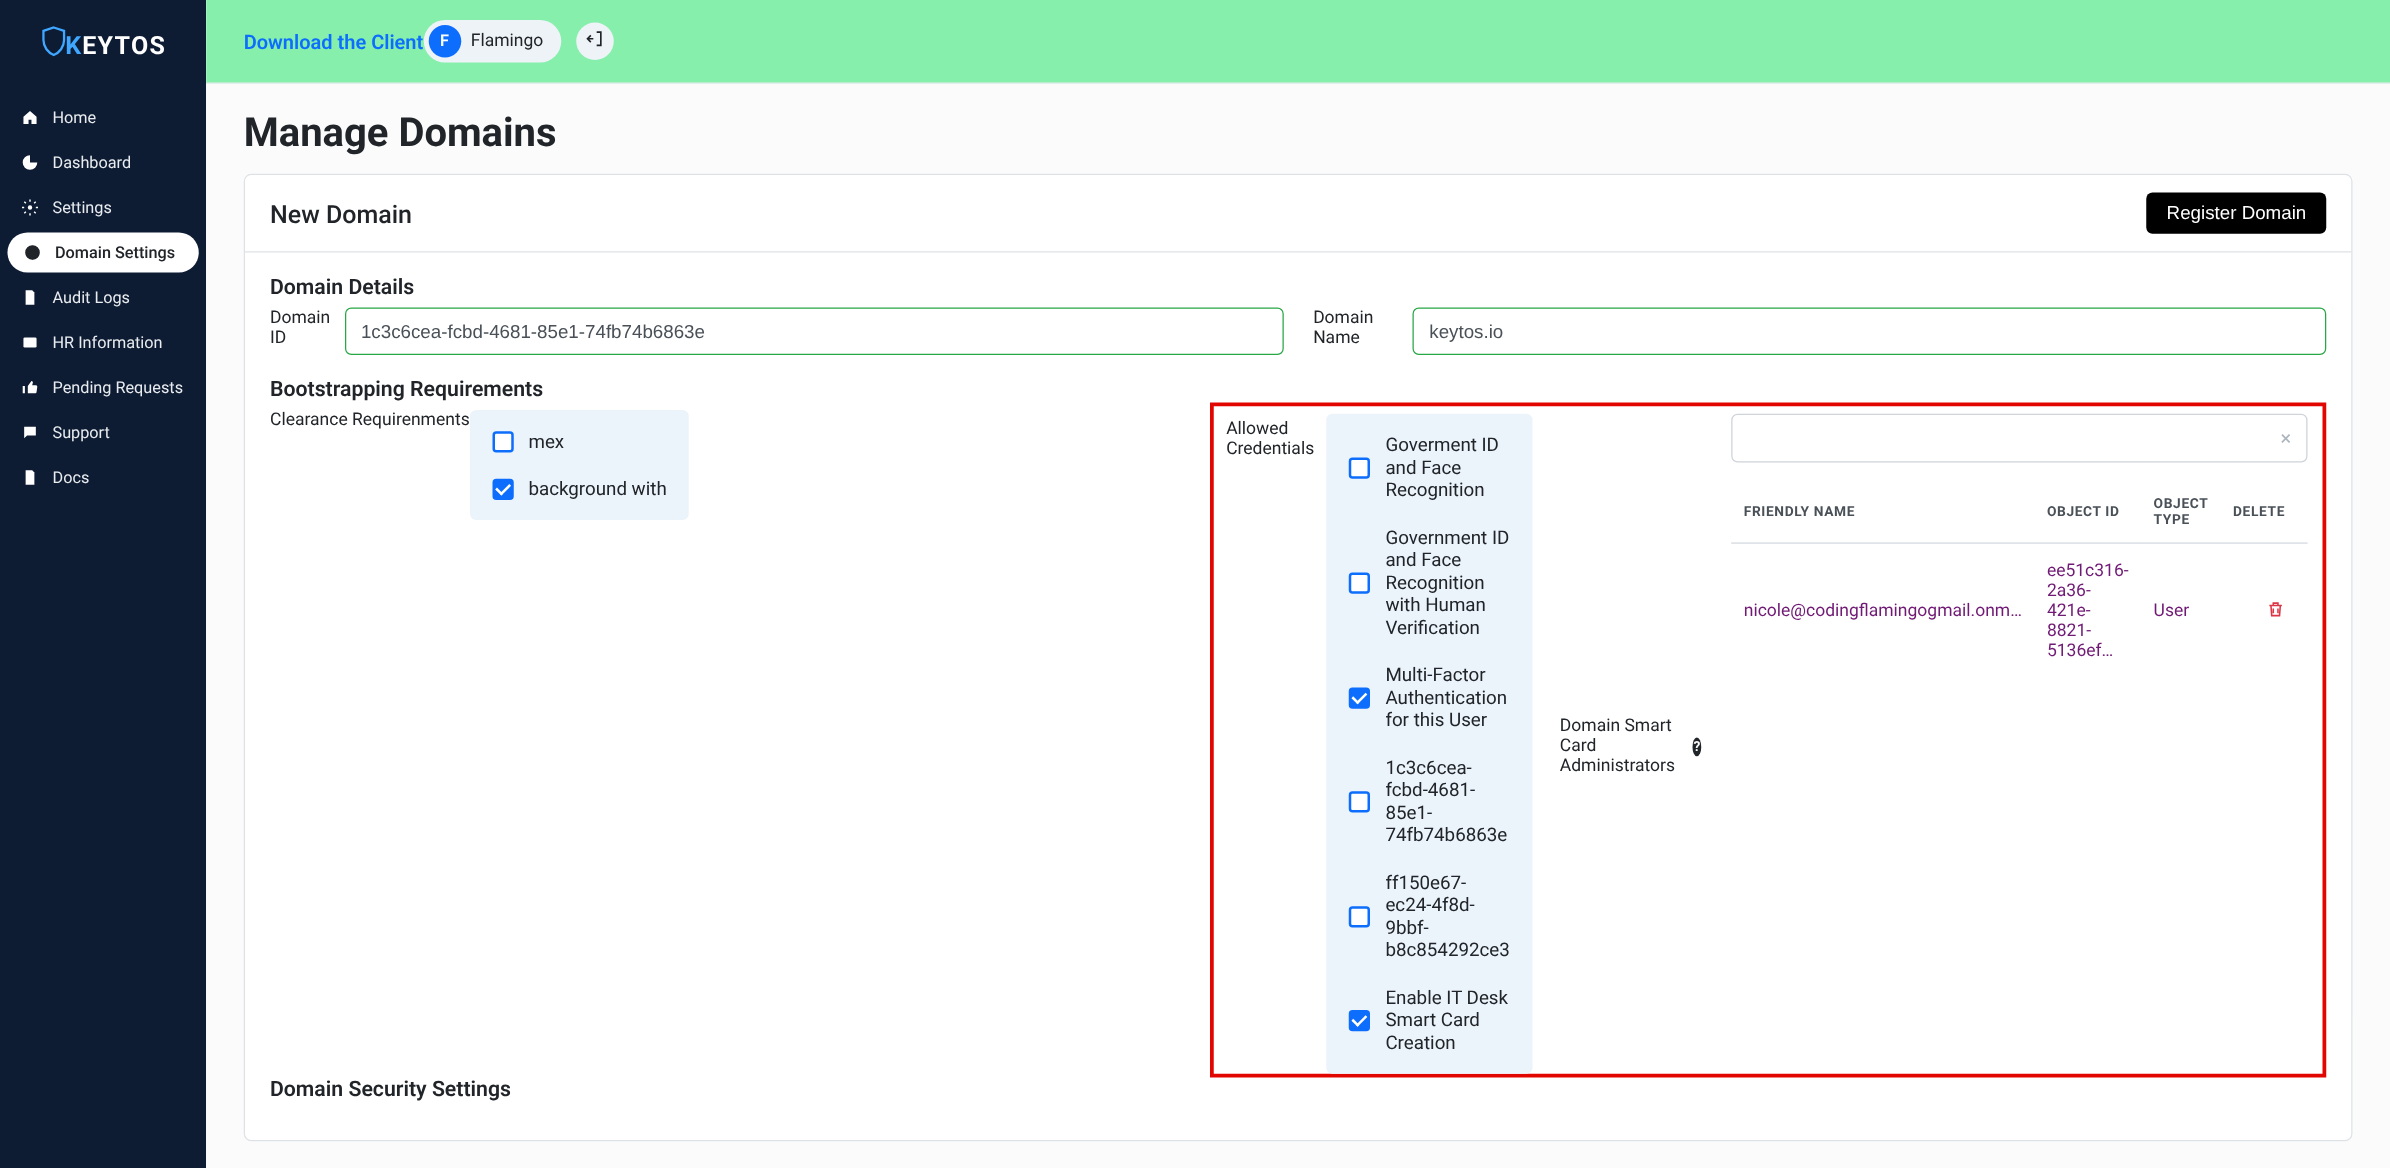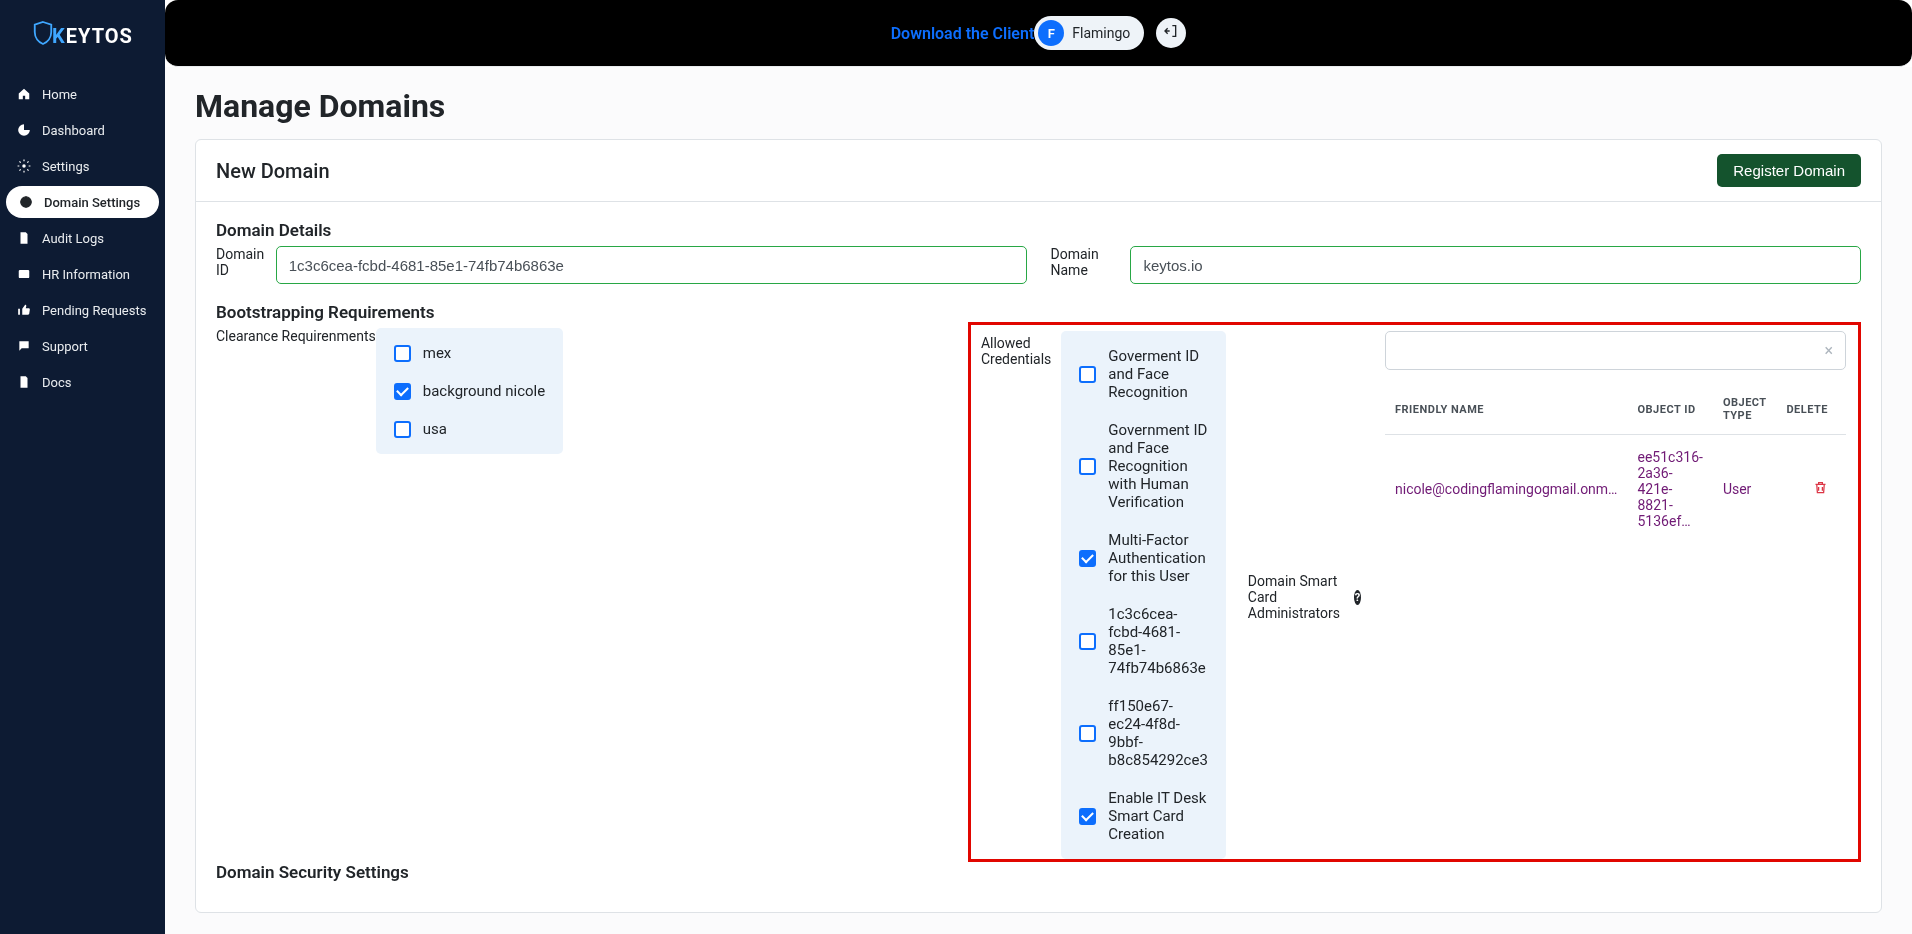--- a/index.html
+++ b/index.html
@@ -16,34 +16,34 @@
 .logo-inner .text .k { color: #3fa7ff; }
 .nav { display: flex; flex-direction: column; }
 .nav-item { display: flex; align-items: flex-end; gap: 10px; padding: 10px 16px; font-size: 13px; color: #e9ecef; cursor: pointer; }
 .nav-item.active { background: #fff; color: #212529; border-radius: 20px; margin: 2px 6px; padding: 8px 12px; font-weight: 500; }
 .nav-item.active .nav-icon svg { stroke: #212529; fill: #212529; }
 .nav-icon { width: 16px; height: 16px; display:inline-flex; align-items:center; justify-content:center; flex-shrink:0; }
 .nav-icon svg { width:14px; height:14px; }
 
 
 .main { flex: 1; display: flex; flex-direction: column; background:#fff; }
-.topbar { display:flex; align-items:center; justify-content:center; padding: 16px 30px; border-bottom:1px solid #e9ecef; background:#000000;border-radius:13px; }
+.topbar { display:flex; align-items:center; justify-content:flex-start; padding: 16px 30px; border-bottom:1px solid #e9ecef; background:#86efac; }
 .top-link { color:#0d6efd; font-weight:600; font-size:16px; cursor:pointer; }
 .top-right { display:flex; align-items:center; gap:12px; }
 .user-chip { display:flex; align-items:center; gap:8px; background:#eef3f8; border-radius:18px; padding:4px 14px 4px 4px; font-size:14px; }
 .avatar { width:26px; height:26px; border-radius:50%; background:#0d6efd; color:#fff; display:flex; align-items:center; justify-content:center; font-weight:600; font-size:13px; }
 .logout-btn { width:30px; height:30px; border-radius:50%; background:#eef3f8; display:flex; align-items:center; justify-content:center; cursor:pointer; }
 
 .content { padding: 20px 30px 40px; background:#fbfbfc; flex:1; }
 .page-title { font-size:32px; font-weight:700; margin-bottom: 14px; color:#212529; }
 
 .card { background:#fff; border:1px solid #dee2e6; border-radius:6px; }
 .card-header { display:flex; justify-content:space-between; align-items:center; padding:14px 20px; border-bottom:1px solid #dee2e6; }
 .card-title { font-size:20px; font-weight:500; }
-.btn-primary { background:#14532d; color:#fff; border:none; border-radius:5px; padding:8px 16px; font-size:15px; cursor:pointer; }
+.btn-primary { background:#000000; color:#fff; border:none; border-radius:5px; padding:8px 16px; font-size:15px; cursor:pointer; }
 
 .card-body { padding: 18px 20px 30px; }
 .section-title { font-size:17px; font-weight:600; margin-bottom:6px; }
 .row { display:flex; gap:24px; }
 .col { flex:1; display:flex; }
 .label { font-size:14px; color:#212529; margin-bottom:6px; }
 .input { width:100%; border:1px solid #28a745; border-radius:5px; padding:8px 12px; font-size:15px; color:#495057; outline:none; }
 
 .section-title.mt { margin-top:18px; }
 .sub-label { font-size:14px; margin-bottom:10px; color:#212529; }
@@ -206,25 +206,21 @@
           <div class="row" style="align-items:flex-start;">
             <div class="col">
               <div class="sub-label">Clearance Requirenments</div>
               <div class="check-list">
                 <div class="check-item">
                   <span class="checkbox"></span>
                   <span>mex</span>
                 </div>
                 <div class="check-item">
                   <span class="checkbox checked"></span>
-                  <span>background nicole</span>
-                </div>
-                <div class="check-item">
-                  <span class="checkbox"></span>
-                  <span>usa</span>
+                  <span>background with</span>
                 </div>
               </div>
             </div>
 
             <div class="col highlight-box">
               <div class="sub-label" style="padding-left:10px;padding-top:4px;">Allowed Credentials</div>
               <div class="check-list no-bg" style="margin:0 10px;">
                 <div class="check-item">
                   <span class="checkbox"></span>
                   <span>Goverment ID and Face Recognition</span>

